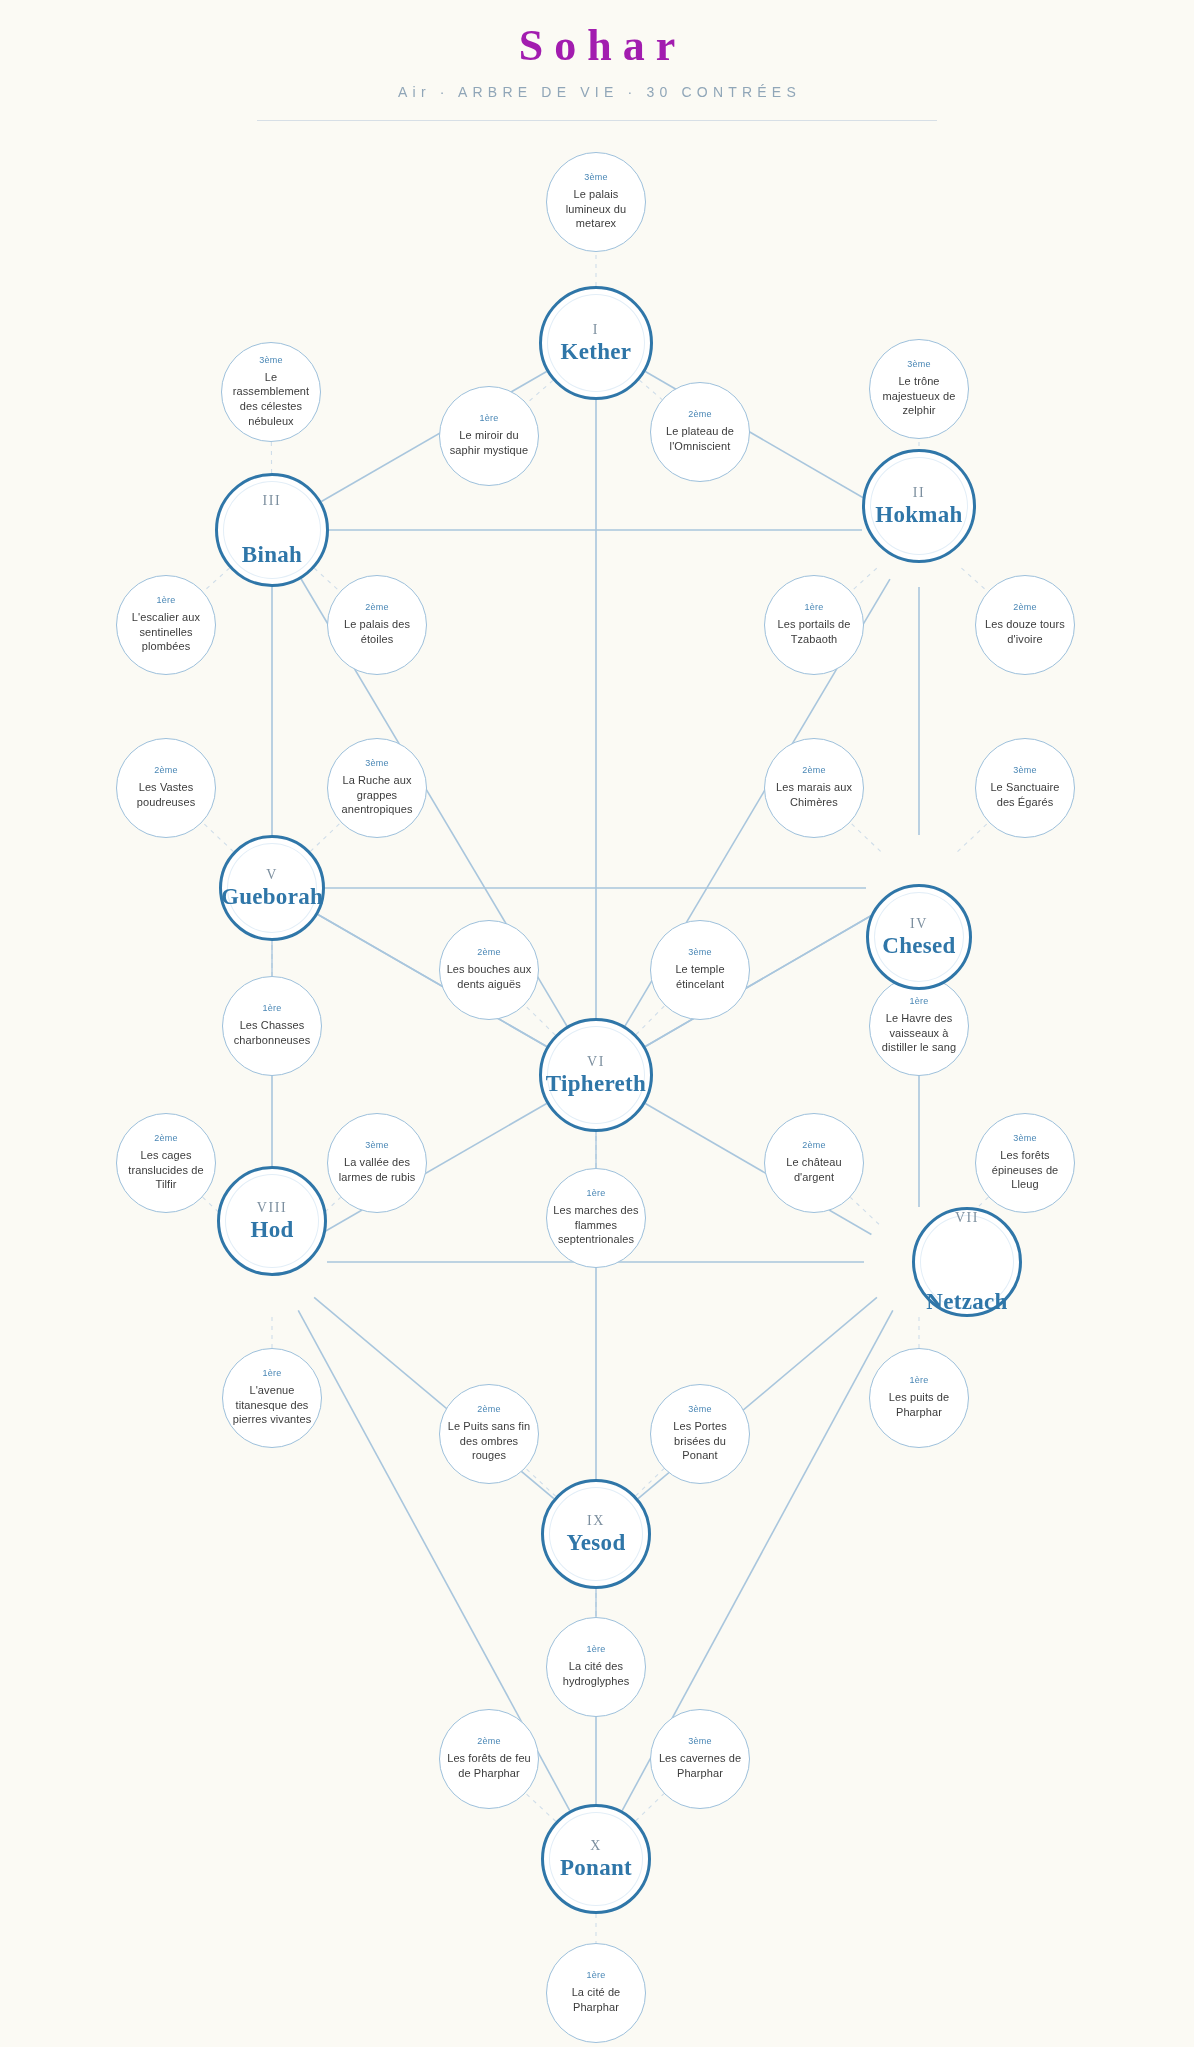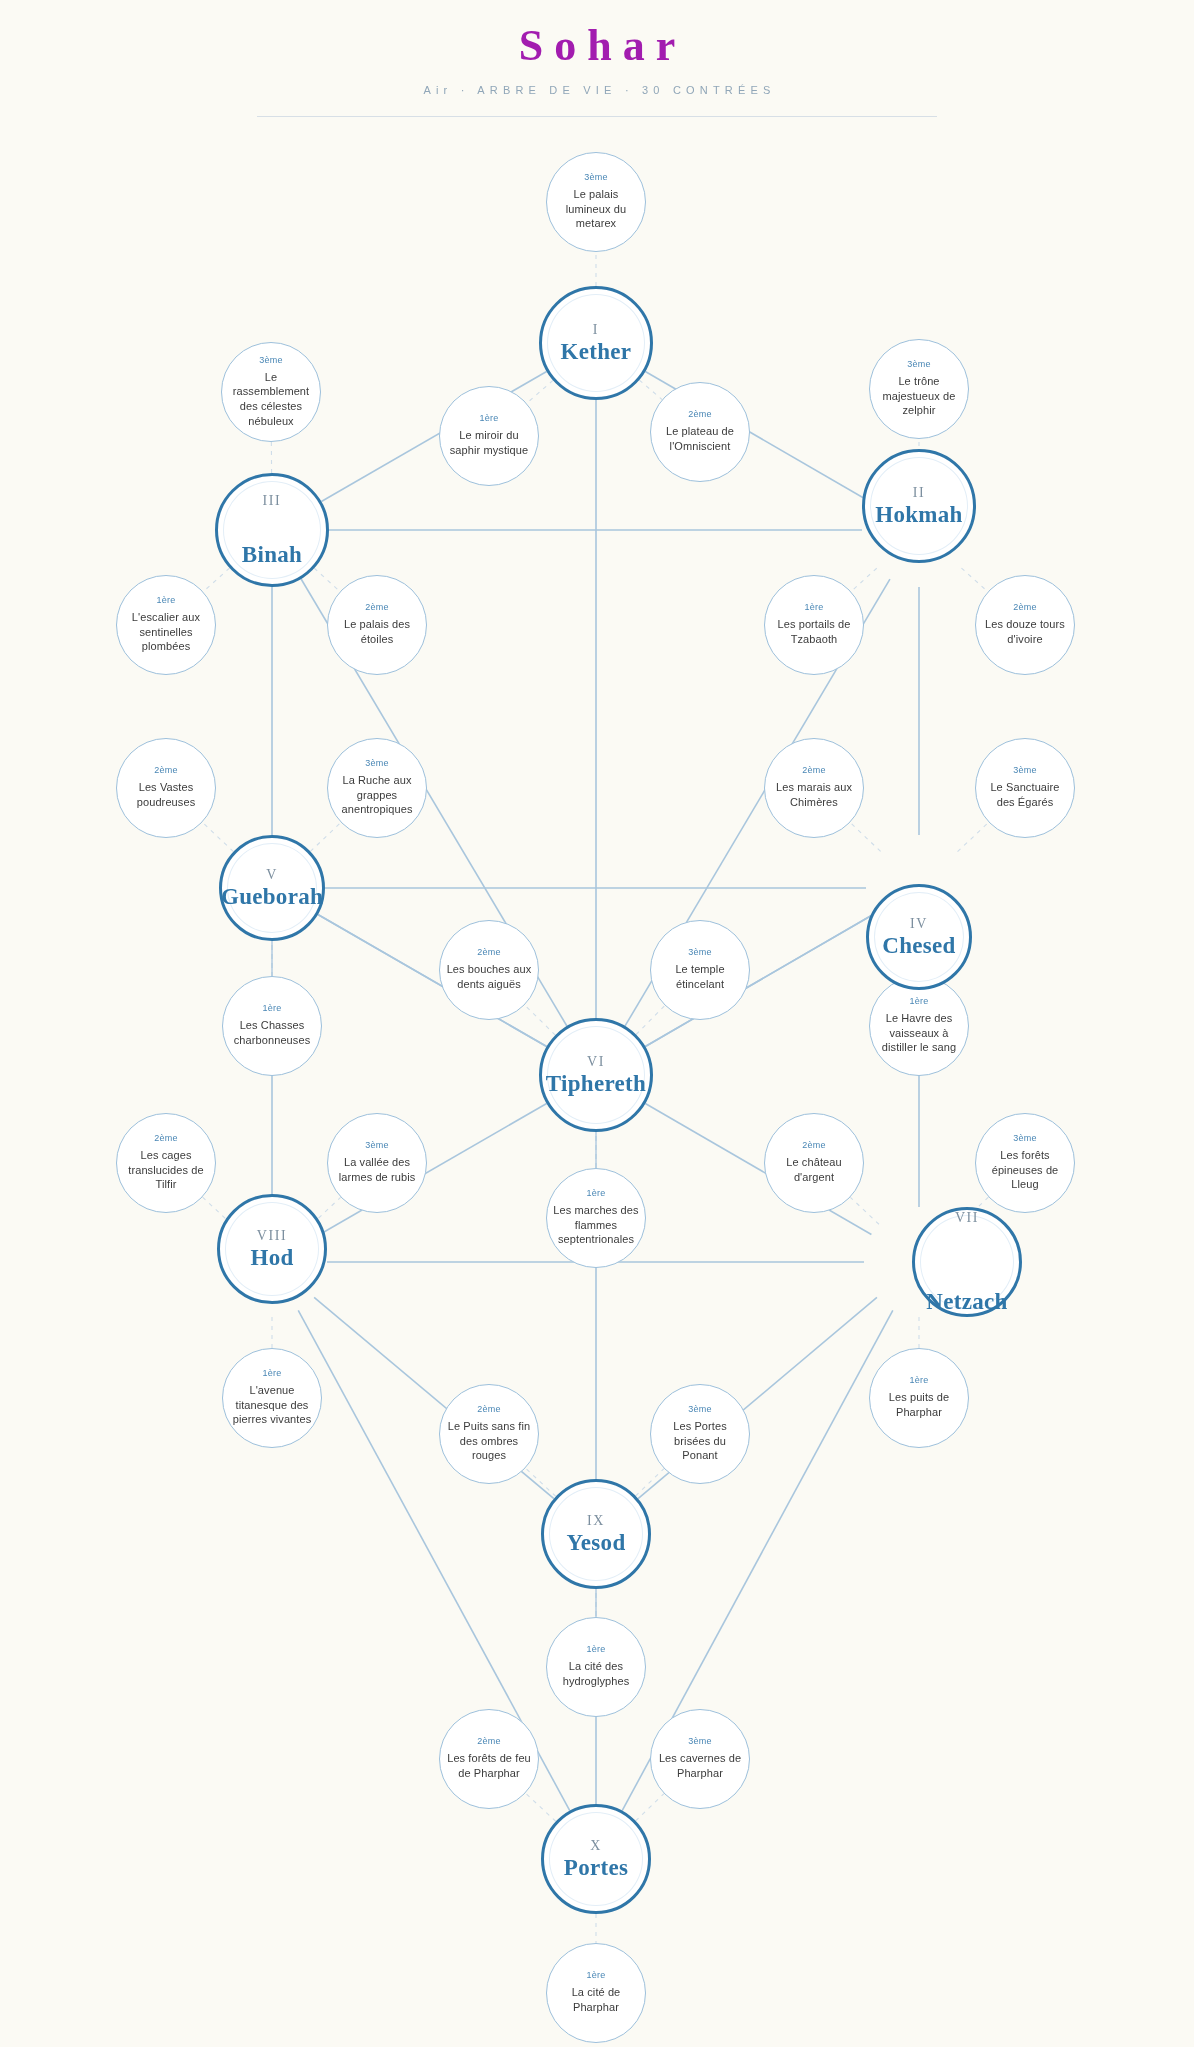--- a/index.html
+++ b/index.html
@@ -28,21 +28,21 @@
     font-size: 44px;
     font-weight: 700;
     color: #a21caf;
     letter-spacing: 11px;
     margin: 0;
     line-height: 1.1;
     text-indent: 11px;
   }
   .subtitle {
     margin: 14px 0 0 0;
-    font-size: 11px;
+    font-size: 14px;
     font-weight: 400;
     letter-spacing: 5.2px;
     color: #90a6b8;
     text-indent: 5px;
   }
   .header-rule {
     margin: 20px auto 0 auto;
     width: 680px;
     height: 1px;
     background: #d7dfe6;
@@ -209,31 +209,31 @@
         <div class="sname">Gueborah</div>
       </div>
       <div class="sephira" style="width: 114px; height: 114px; left: 539px; top: 1018px;">
         <div class="roman">VI</div>
         <div class="sname">Tiphereth</div>
       </div>
       <div class="sephira" style="width: 110px; height: 110px; left: 912px; top: 1207px; justify-content: space-between;">
         <div class="roman">VII</div>
         <div class="sname">Netzach</div>
       </div>
-      <div class="sephira" style="width: 110px; height: 110px; left: 217px; top: 1194px;">
+      <div class="sephira" style="width: 110px; height: 110px; left: 217px; top: 1166px;">
         <div class="roman">VIII</div>
         <div class="sname">Hod</div>
       </div>
       <div class="sephira" style="width: 110px; height: 110px; left: 541px; top: 1479px;">
         <div class="roman">IX</div>
         <div class="sname">Yesod</div>
       </div>
       <div class="sephira" style="width: 110px; height: 110px; left: 541px; top: 1804px;">
         <div class="roman">X</div>
-        <div class="sname">Portes</div>
+        <div class="sname">Ponant</div>
       </div>
       <div class="contree" style="width: 100px; height: 100px; left: 546px; top: 152px;">
         <div class="ord">3ème</div>
         <div class="cname">Le palais lumineux du metarex</div>
       </div>
       <div class="contree" style="width: 100px; height: 100px; left: 439px; top: 386px;">
         <div class="ord">1ère</div>
         <div class="cname">Le miroir du saphir mystique</div>
       </div>
       <div class="contree" style="width: 100px; height: 100px; left: 650px; top: 382px;">

